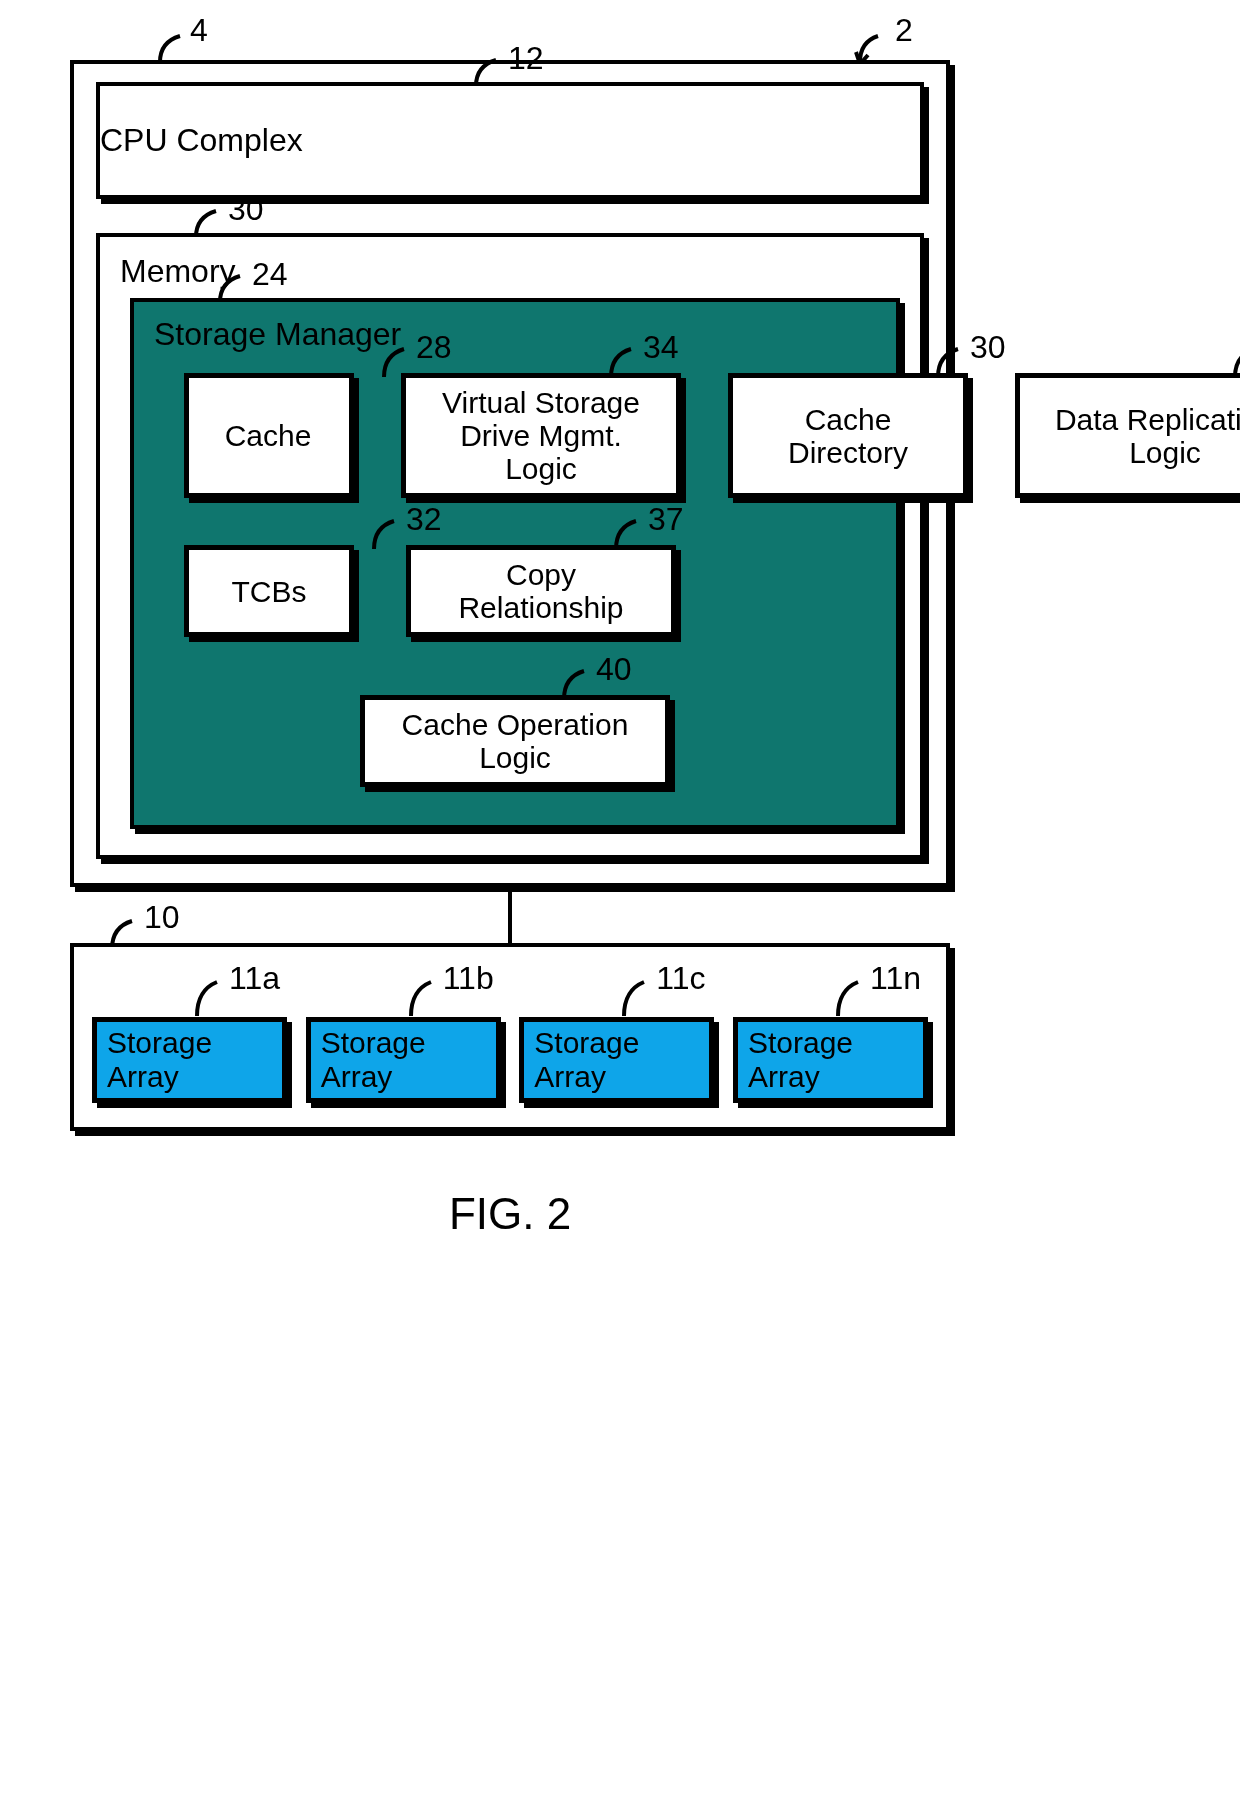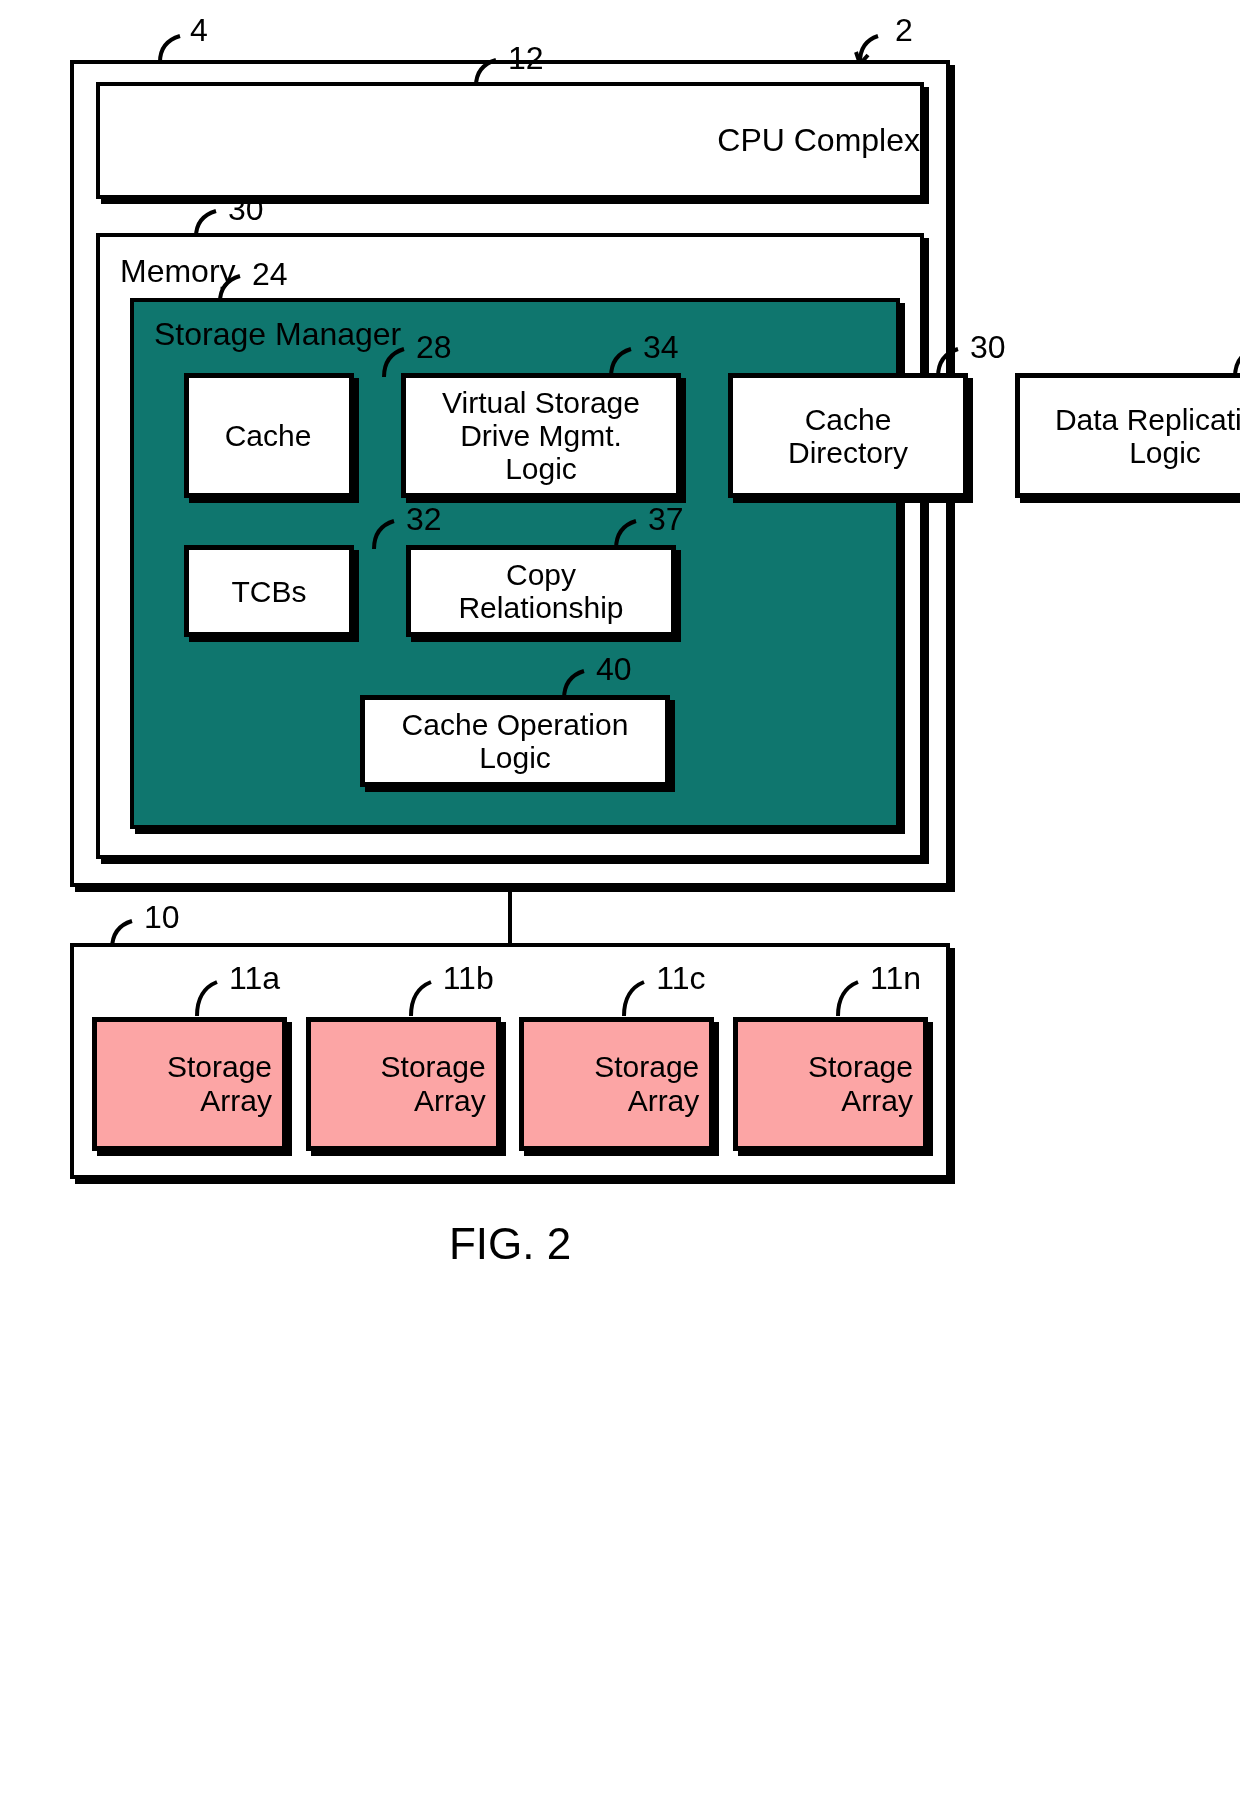--- a/index.html
+++ b/index.html
@@ -27,21 +27,21 @@
       position: relative;
       background: #fff;
     }
     .controller-title {
       font-size: 32px;
       margin-bottom: 10px;
     }
     .cpu-box {
       border: 4px solid #000;
       box-shadow: 5px 5px 0 #000;
-      text-align: right;
+      text-align: left;
       padding: 36px 0;
       font-size: 32px;
       margin: 0 auto 34px auto;
       background: #fff;
       position: relative;
     }
     .memory-box {
       border: 4px solid #000;
       box-shadow: 5px 5px 0 #000;
       padding: 16px 20px 26px 20px;
@@ -114,37 +114,37 @@
       box-shadow: 5px 5px 0 #000;
       padding: 70px 18px 24px 18px;
       background: #fff;
       position: relative;
       display: flex;
       justify-content: space-between;
     }
     .array-box {
       border: 5px solid #000;
       box-shadow: 5px 5px 0 #000;
-      text-align: right;
+      text-align: left;
       font-size: 30px;
-      background: #fca5a5;
-      padding: 28px 10px;
+      background: #0ea5e9;
+      padding: 4px 10px;
       width: 195px;
       position: relative;
     }
     
     .callout {
       position: absolute;
       font-size: 32px;
       white-space: nowrap;
     }
     .figcap {
       text-align: center;
       font-size: 44px;
-      margin-top: 40px;
+      margin-top: 58px;
     }
     
     .hook-svg {
       position: absolute;
       pointer-events: none;
     }
   </style>
 </head>
 <body>
 

